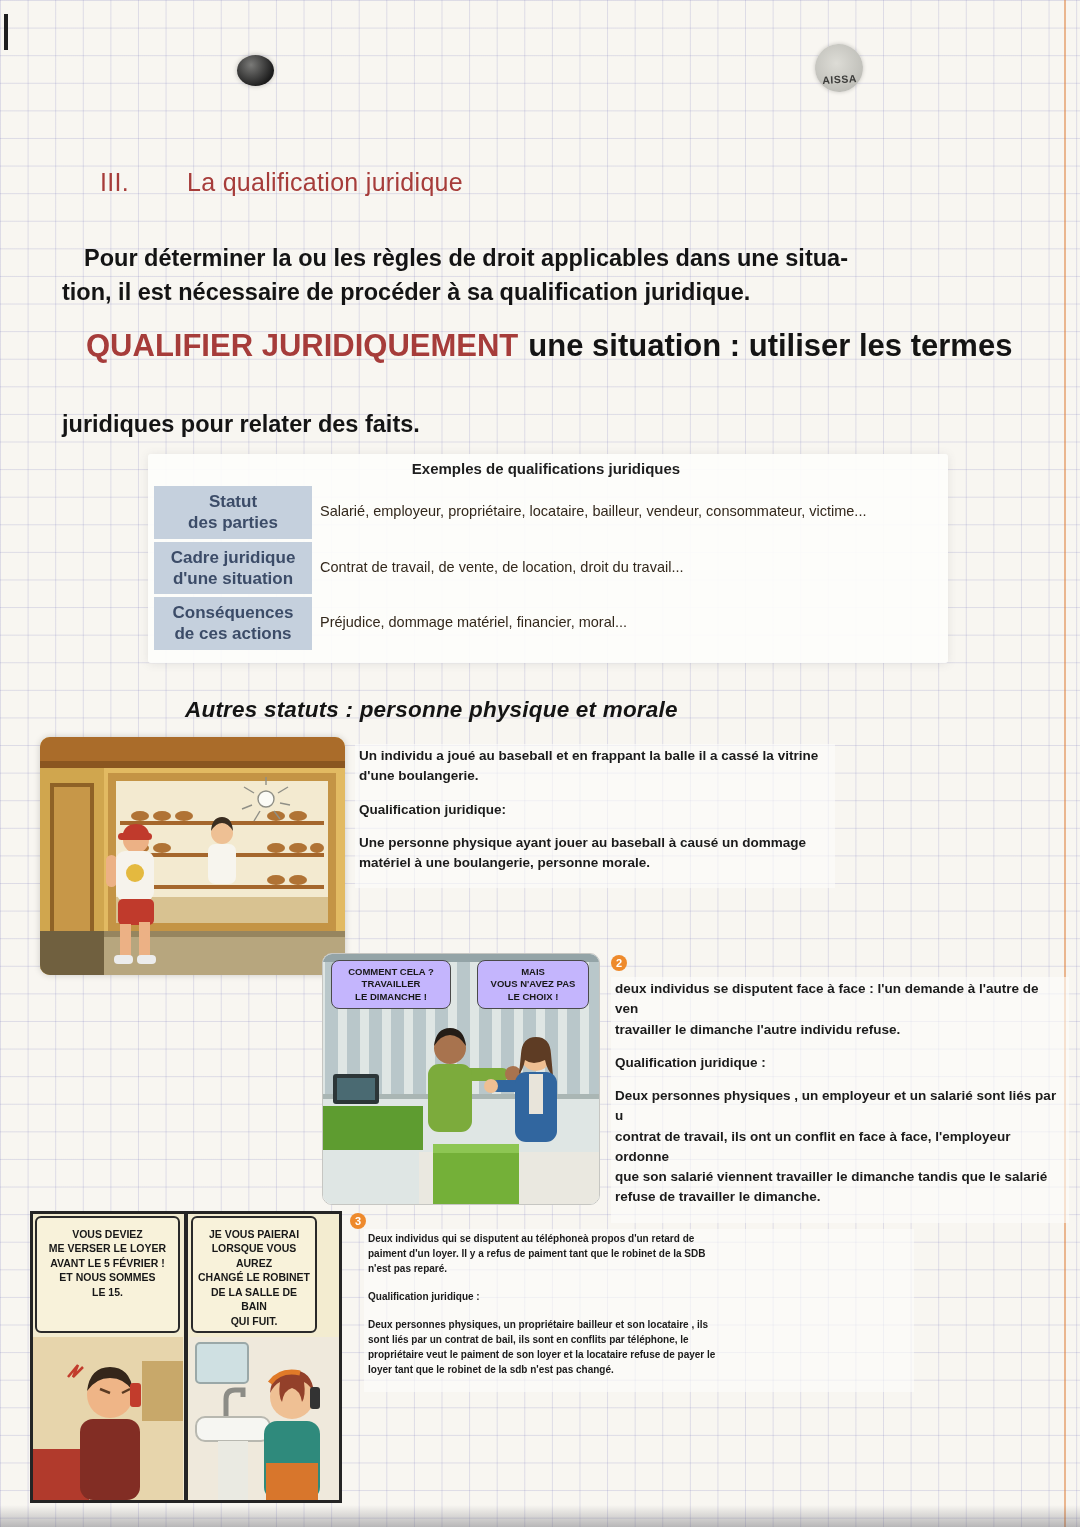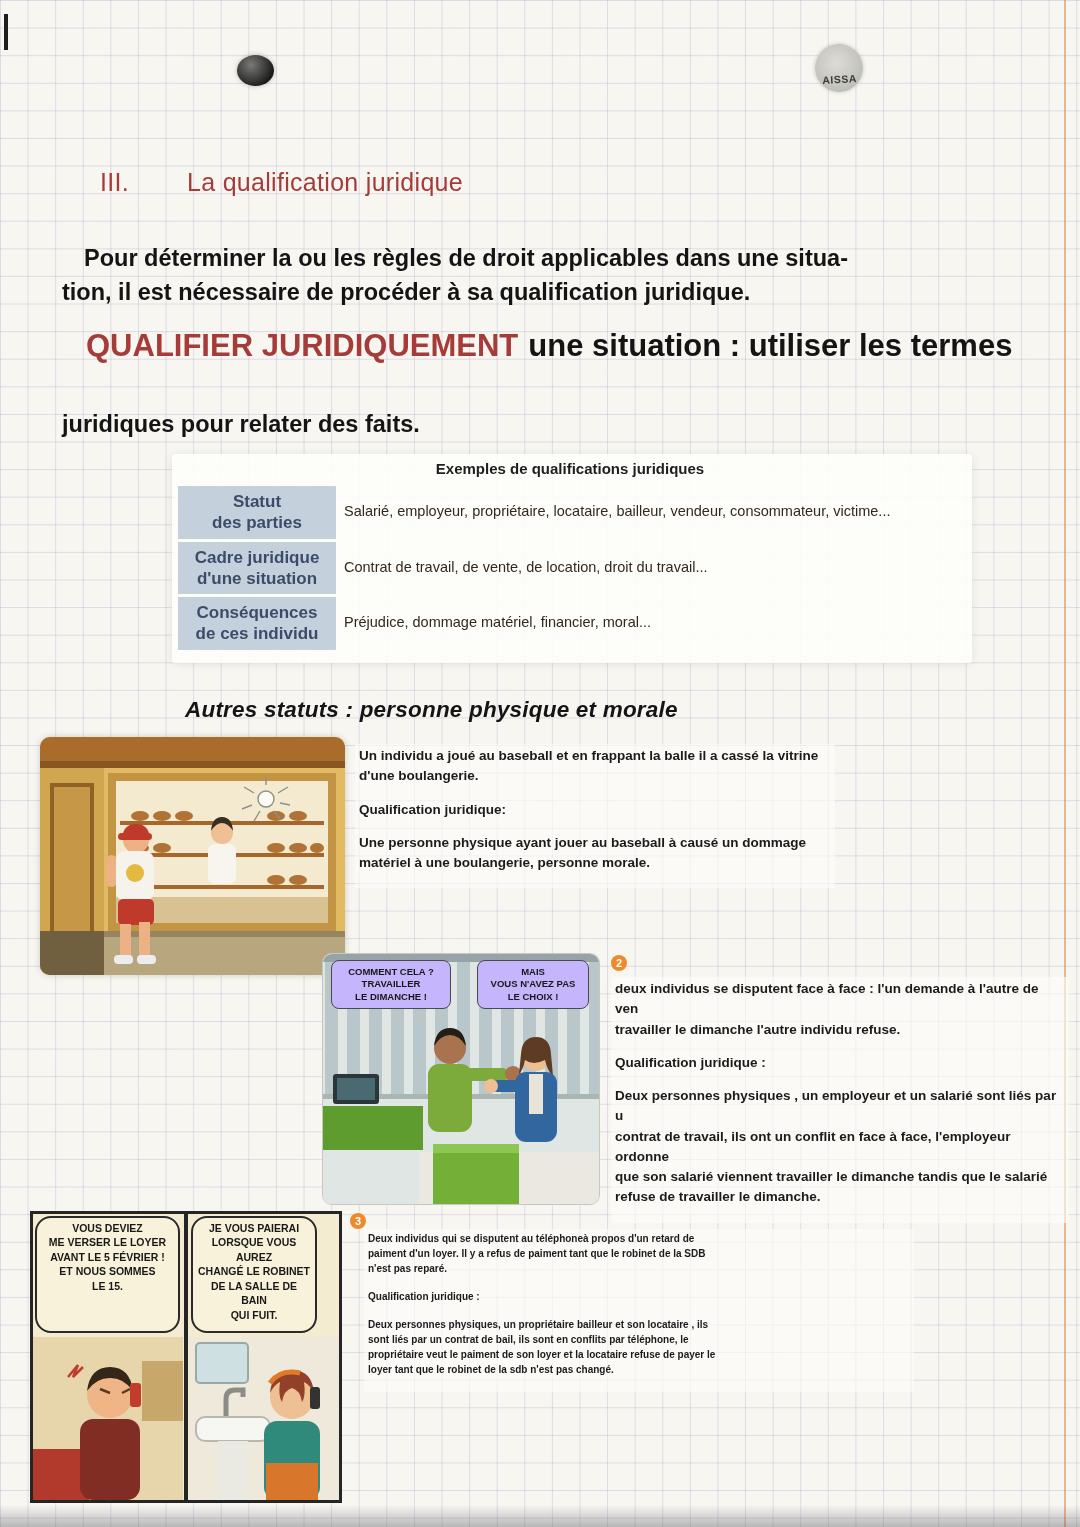--- a/index.html
+++ b/index.html
@@ -33,21 +33,21 @@
 
   .intro{position:absolute; left:62px; top:242px; width:960px; text-indent:22px;
     font-size:23.5px; font-weight:600; line-height:1.44; white-space:pre-line; color:#141414;}
 
   .def1{position:absolute; left:62px; top:328px; font-size:31px; font-weight:600; color:#141414;margin-left:24px;}
   .def1 .term{color:#a63c3a; font-weight:600; margin-right:10px;}
   .def2{position:absolute; left:62px; top:411px; font-size:23.5px; font-weight:600; color:#141414;}
 
   .table-wrap{position:absolute; left:148px; top:454px; width:800px;
     background:rgba(253,253,251,0.93); box-shadow:0 1px 10px rgba(80,80,95,0.12);
-    padding:4px 10px 10px 6px; border-radius:3px;margin-left:24px;}
+    padding:4px 10px 10px 6px; border-radius:3px;}
   .table-title{text-align:center; font-weight:700; font-size:15px; color:#1e1e1e; margin:2px 0 9px;}
   .trow{display:flex; margin-bottom:3px;}
   .tlabel{width:158px; background:#c5d0dd; color:#3c4c68; font-weight:700; font-size:17px;
     text-align:center; display:flex; align-items:center; justify-content:center;
     padding:5px 0; line-height:1.25; white-space:pre-line;}
   .tvalue{flex:1; font-size:14.5px; color:#33281c; padding:5px 6px 5px 8px;
     display:flex; align-items:center; line-height:1.35; white-space:pre-line; font-weight:500;}
 
   .subtitle{position:absolute; left:185px; top:697px; font-size:22.5px; font-style:italic;
     font-weight:600; color:#141414; letter-spacing:0.2px;}
@@ -67,21 +67,21 @@
 
   .badge{position:absolute; width:16px; height:16px; border-radius:50%; background:#ee8a2c;
     color:#fff; font-size:11px; font-weight:700; display:flex; align-items:center; justify-content:center;}
   .badge2{left:611px; top:955px;}
   .badge3{left:350px; top:1213px;}
 
   .bubble{position:absolute; font-weight:700; text-align:center; white-space:pre-line; color:#181818;}
   .b2{background:#c4b5fd; border:1px solid #4a4a4a; border-radius:8px; font-size:9.5px; line-height:1.3; padding:5px 3px;}
   .b2-left{left:8px; top:6px; width:120px;}
   .b2-right{left:154px; top:6px; width:112px;}
-  .b3{background:#f8f2da; border:2px solid #2a2a2a; border-radius:16px; font-size:10.5px; line-height:1.38; padding:3px 4px;}
+  .b3{background:#f8f2da; border:2px solid #2a2a2a; border-radius:6px; font-size:10.5px; line-height:1.38; padding:9px 4px;}
   .b3-left{left:5px; top:5px; width:145px; height:117px;}
   .b3-right{left:161px; top:5px; width:126px; height:117px;}
 </style>
 </head>
 <body>
 
 <div class="page">
 
   <div class="margin-right"></div>
   <div class="edge-tick"></div>
@@ -110,21 +110,21 @@
 des parties</div>
       <div class="tvalue">Salarié, employeur, propriétaire, locataire, bailleur, vendeur, consommateur, victime...</div>
     </div>
     <div class="trow">
       <div class="tlabel">Cadre juridique
 d'une situation</div>
       <div class="tvalue">Contrat de travail, de vente, de location, droit du travail...</div>
     </div>
     <div class="trow">
       <div class="tlabel">Conséquences
-de ces individu</div>
+de ces actions</div>
       <div class="tvalue">Préjudice, dommage matériel, financier, moral...</div>
     </div>
   </div>
 
   <div class="subtitle">Autres statuts : personne physique et morale</div>
 
   <div class="img1">
     <svg width="305" height="238" viewBox="0 0 305 238">
       <rect width="305" height="238" fill="#e2ba62"></rect>
       <rect width="305" height="24" fill="#aa6c2a"></rect>

